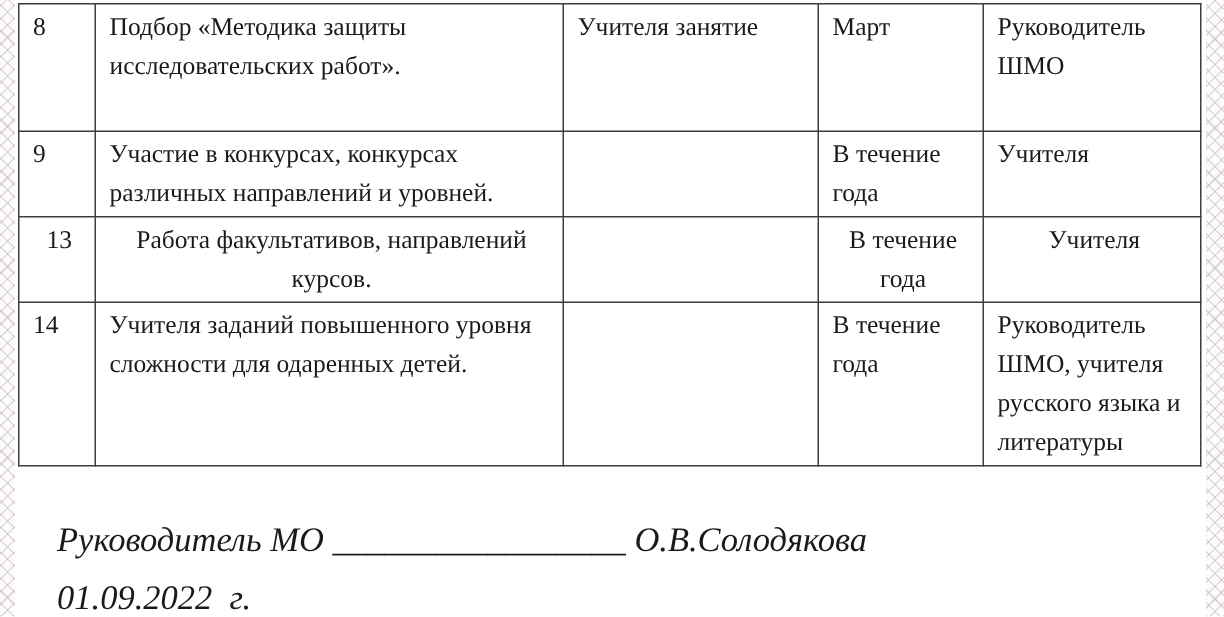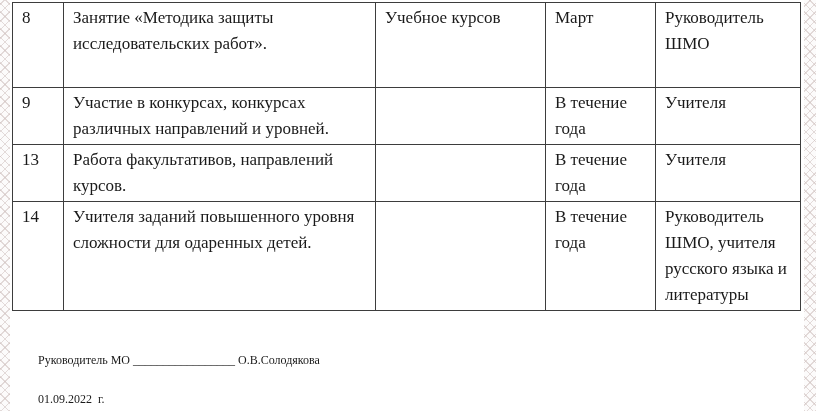--- a/index.html
+++ b/index.html
@@ -38,29 +38,30 @@
     border: 1.5px solid #3d3d3d;
     vertical-align: top;
     padding: 2px 6px 2px 9px;
     font-size: 17px;
     line-height: 26px;
     background: #ffffff;
   }
   td.num { padding-left: 6px; }
   tr.r8  { height: 85px; }
   tr.r9  { height: 54px; }
-  tr.r13 { height: 56px; }
+  tr.r13 { height: 56px; text-align: center; }
   tr.r14 { height: 98px; margin-top: 16px; }
 
   .footer {
     position: absolute;
     left: 38px;
-    font-size: 12px;
+    font-size: 23px;
     line-height: 20px;
     white-space: pre;
+    font-style: italic;
   }
   .footer.sig  { top: 350px; }
   .footer.date { top: 389px; }
 </style>
 </head>
 <body>
 
 <div class="page">
 
   <div class="edge-strip left"></div>
@@ -70,22 +71,22 @@
     <colgroup>
       <col style="width:51px">
       <col style="width:312px">
       <col style="width:170px">
       <col style="width:110px">
       <col style="width:145px">
     </colgroup>
     <tbody>
       <tr class="r8">
         <td class="num">8</td>
-        <td>Занятие «Методика защиты исследовательских работ».</td>
-        <td>Учебное курсов</td>
+        <td>Подбор «Методика защиты исследовательских работ».</td>
+        <td>Учителя занятие</td>
         <td>Март</td>
         <td>Руководитель ШМО</td>
       </tr>
       <tr class="r9">
         <td class="num">9</td>
         <td>Участие в конкурсах, конкурсах различных направлений и уровней.</td>
         <td></td>
         <td>В течение года</td>
         <td>Учителя</td>
       </tr>

